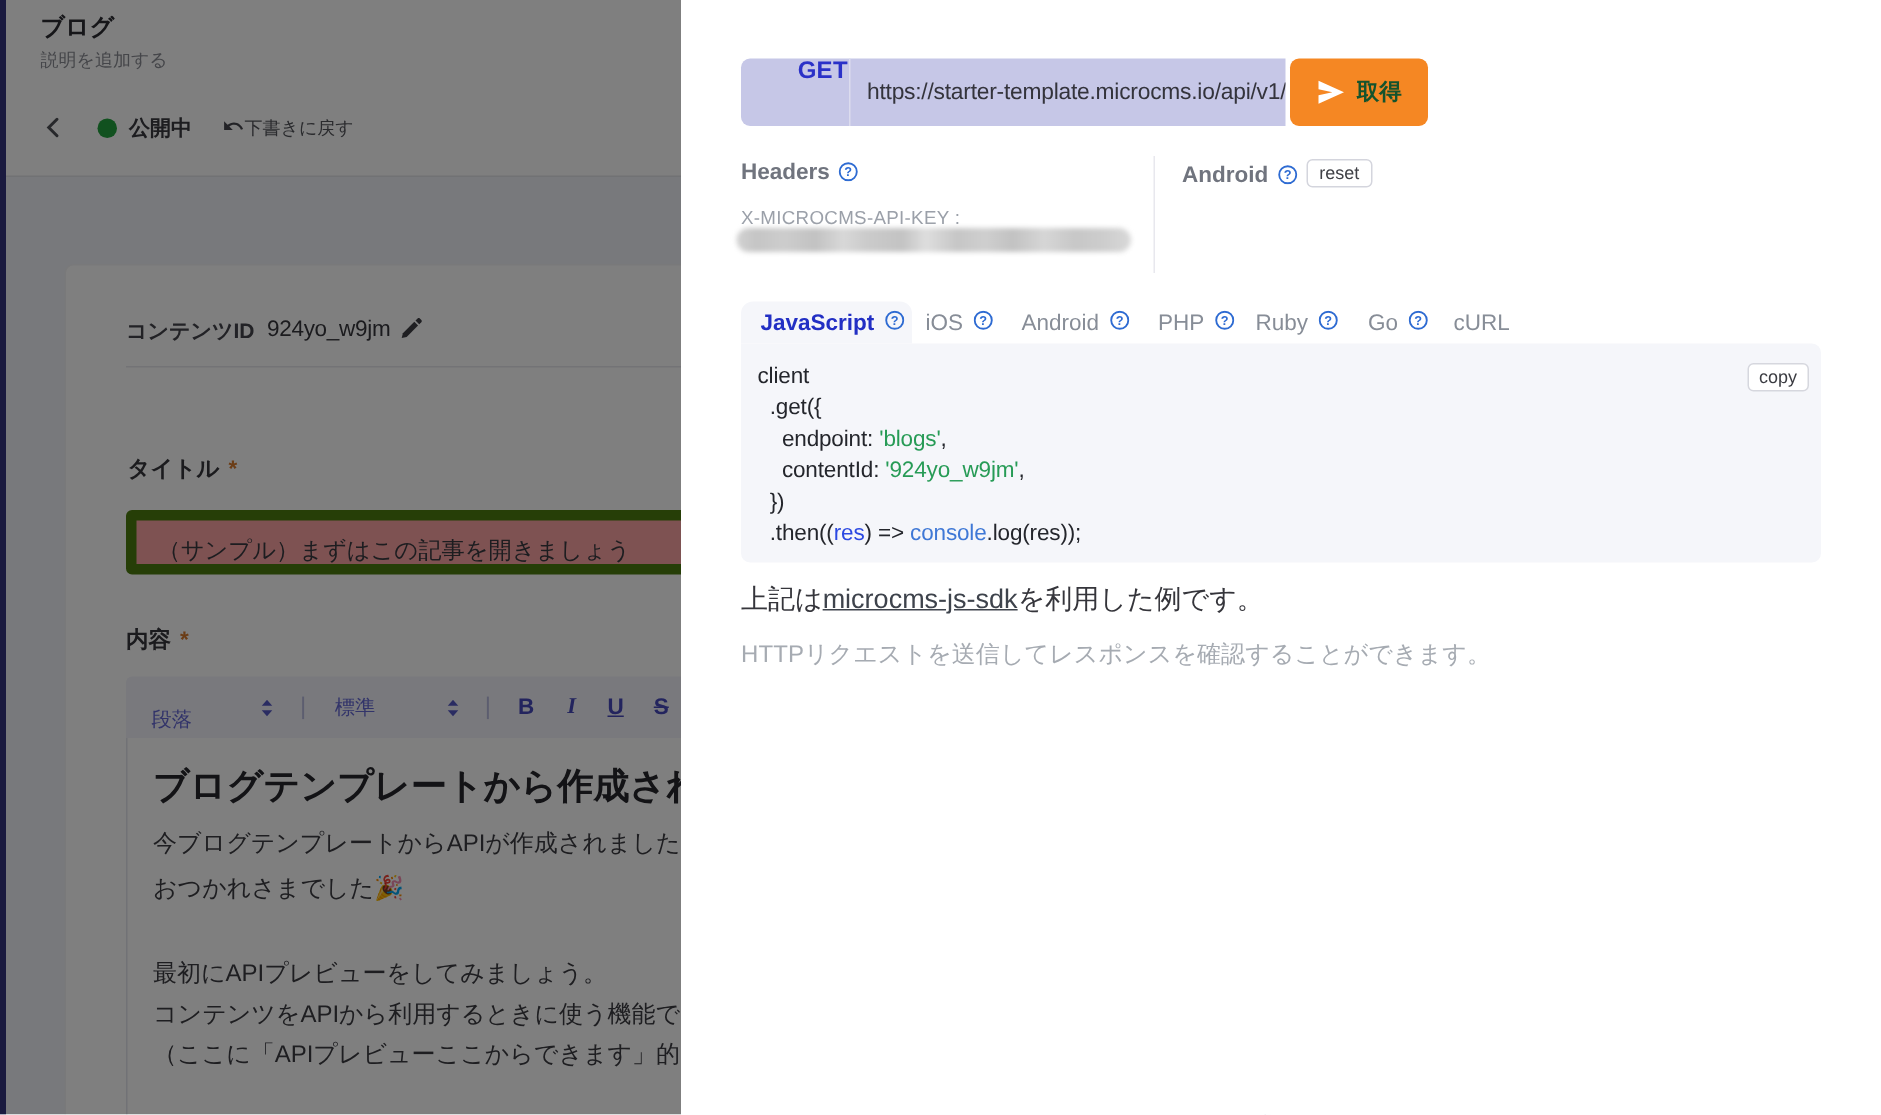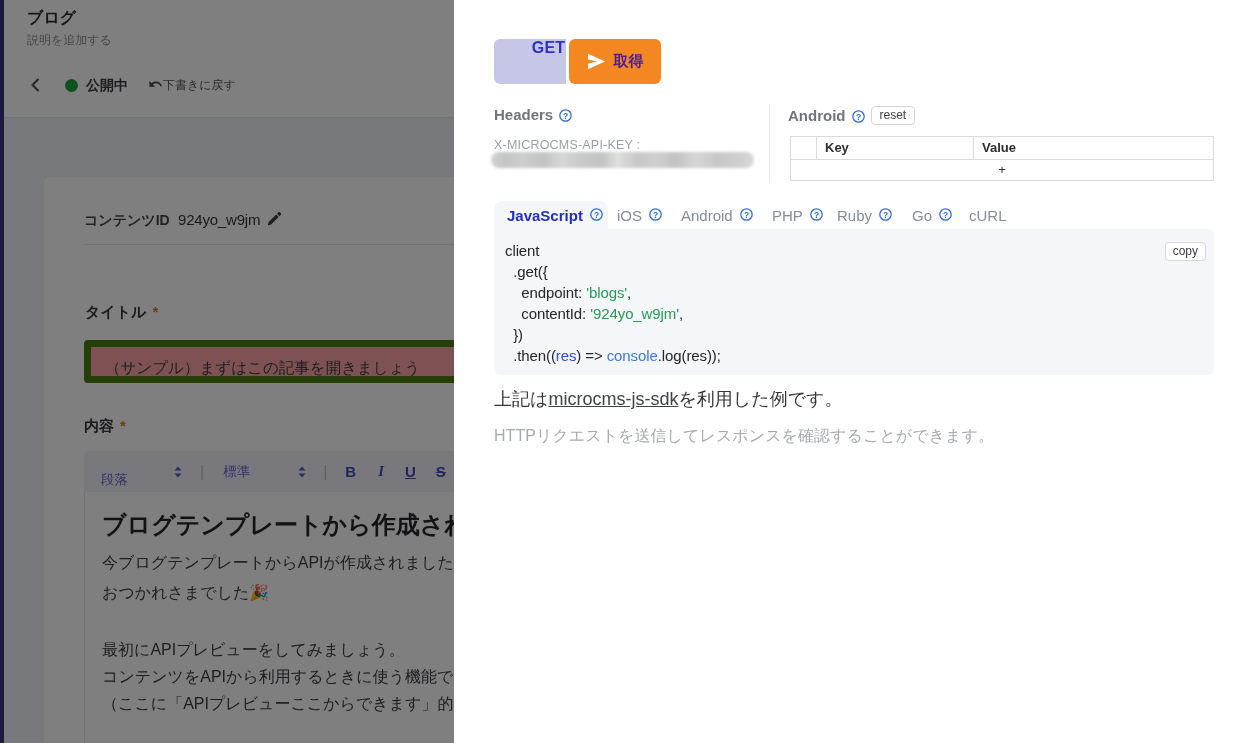--- a/index.html
+++ b/index.html
@@ -39,21 +39,21 @@
 
   
   #panel { position:absolute; left:454px; top:0; width:800px; height:743px; background:#fff; }
 
   
   #urlbar { position:absolute; left:40px; top:39px; height:45px; display:flex; }
   .seg-get { width:72px; background:#c6c7e7; border-radius:6px 0 0 6px; display:flex; align-items:flex-start; justify-content:center;padding-left:44px; }
   .seg-get b { font-size:16px; color:#2a31c8; letter-spacing:0.2px; }
   .seg-url { width:291px; background:#c6c7e7; border-left:1px solid #dcdcee; display:flex; align-items:center; white-space:nowrap; overflow:hidden; padding-left:11px; font-size:15.2px; color:#34343c; letter-spacing:-0.15px; }
   .seg-sel { width:262px; background:#fafafc; border:1px solid #d9dae2; border-radius:0 6px 6px 0; display:flex; align-items:center; padding-left:15px; font-size:16px; color:#303036; position:relative; }
-  .seg-btn { width:92px; margin-left:3px; background:#f58723; border-radius:6px; display:flex; align-items:center; justify-content:center; color:#4c1d95; font-size:15px; font-weight:bold; }
+  .seg-btn { width:92px; margin-left:3px; background:#f58723; border-radius:6px; display:flex; align-items:center; justify-content:center; color:#14532d; font-size:15px; font-weight:bold; }
 
   
   #hp { position:absolute; left:0; top:104px; width:800px; height:90px; }
   .h-title { font-size:15px; font-weight:bold; color:#70747e; }
   .qm { display:inline-block; vertical-align:-2px; margin-left:6px; }
   #hcol { position:absolute; left:40px; top:2px; }
   .apikey { margin-top:12px; font-size:12.5px; color:#9ba0a9; letter-spacing:0.2px; }
   .blur { position:absolute; left:-3px; top:46px; width:263px; height:16px; border-radius:8px;
     background:linear-gradient(90deg,#d2d2d2 0%,#c5c5c5 5%,#cdcdcd 12%,#c2c2c2 20%,#d8d8d8 27%,#cbcbcb 33%,#c3c3c3 42%,#dedede 48%,#c6c6c6 56%,#cfcfcf 63%,#c2c2c2 70%,#d6d6d6 78%,#c7c7c7 86%,#cdcdcd 93%,#d8d8d8 100%);
     filter:blur(1.6px); }
@@ -140,20 +140,21 @@
   <div id="ovl"></div>
 
   <div id="panel">
     <div id="urlbar">
       <div class="seg-get">
         <b>GET</b>
         <svg width="12" height="8" viewBox="0 0 12 8" style="margin-left:7px;">
           <path d="M1.5 1.5 L6 6 L10.5 1.5" stroke="#2a31c8" stroke-width="2" fill="none" stroke-linecap="round" stroke-linejoin="round"></path>
         </svg>
       </div>
+      <div class="seg-url">https://starter-template.microcms.io/api/v1/</div>
       <div class="seg-btn"><svg width="19" height="17" viewBox="0 0 24 22" style="margin-right:8px;">
           <path d="M1 1 L23 11 L1 21 L1 13.5 L13 11 L1 8.5 Z" fill="#fff"></path>
         </svg>取得</div>
     </div>
 
     <div id="hp">
       <div id="hcol">
         <span class="h-title">Headers</span><span class="qm"><svg width="13" height="13" viewBox="0 0 13 13">
             <circle cx="6.5" cy="6.5" r="5.7" fill="none" stroke="#2e6bd2" stroke-width="1.25"></circle>
             <text x="6.5" y="9.6" text-anchor="middle" font-size="8.5" font-weight="bold" fill="#2e6bd2">?</text>
@@ -161,32 +162,20 @@
         <div class="apikey">X-MICROCMS-API-KEY :</div>
         <div class="blur"></div>
       </div>
       <div id="vdiv"></div>
       <div id="pcol">
         <span class="h-title">Android</span><span class="qm"><svg width="13" height="13" viewBox="0 0 13 13">
             <circle cx="6.5" cy="6.5" r="5.7" fill="none" stroke="#2e6bd2" stroke-width="1.25"></circle>
             <text x="6.5" y="9.6" text-anchor="middle" font-size="8.5" font-weight="bold" fill="#2e6bd2">?</text>
           </svg></span><span class="reset">reset</span>
       </div>
-      <table class="params">
-        <tbody>
-          <tr>
-            <td class="c0"></td>
-            <td class="key">Key</td>
-            <td class="val">Value</td>
-          </tr>
-        <tr>
-            <td class="plus" colspan="3">+</td>
-          </tr>
-      </tbody>
-      </table>
     </div>
 
     <div id="tabs">
       <div class="tabbg"></div>
       <div class="titem on" style="left:53px;text-align:center;">JavaScript<span class="qm"><svg width="13" height="13" viewBox="0 0 13 13">
             <circle cx="6.5" cy="6.5" r="5.7" fill="none" stroke="#2e6bd2" stroke-width="1.25"></circle>
             <text x="6.5" y="9.6" text-anchor="middle" font-size="8.5" font-weight="bold" fill="#2e6bd2">?</text>
           </svg></span></div>
       <div class="titem" style="left:163px;">iOS<span class="qm"><svg width="13" height="13" viewBox="0 0 13 13">
             <circle cx="6.5" cy="6.5" r="5.7" fill="none" stroke="#2e6bd2" stroke-width="1.25"></circle>

